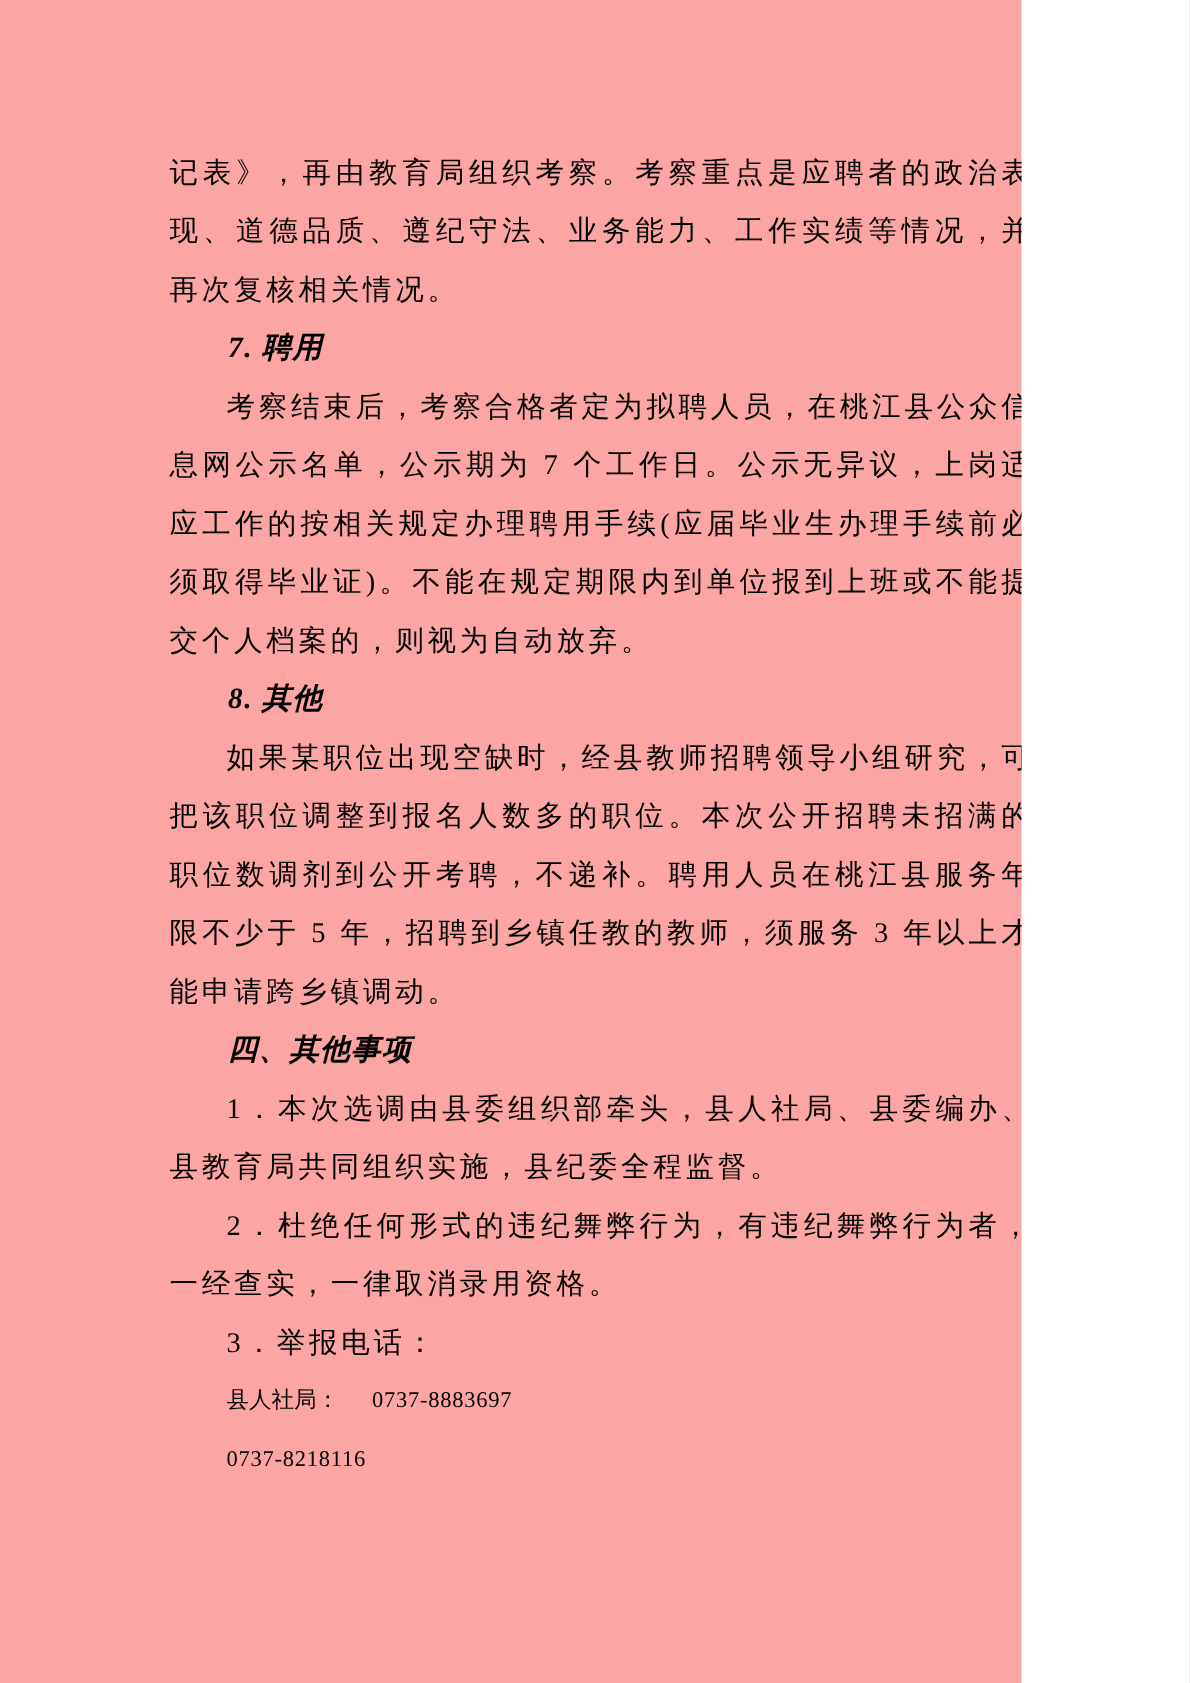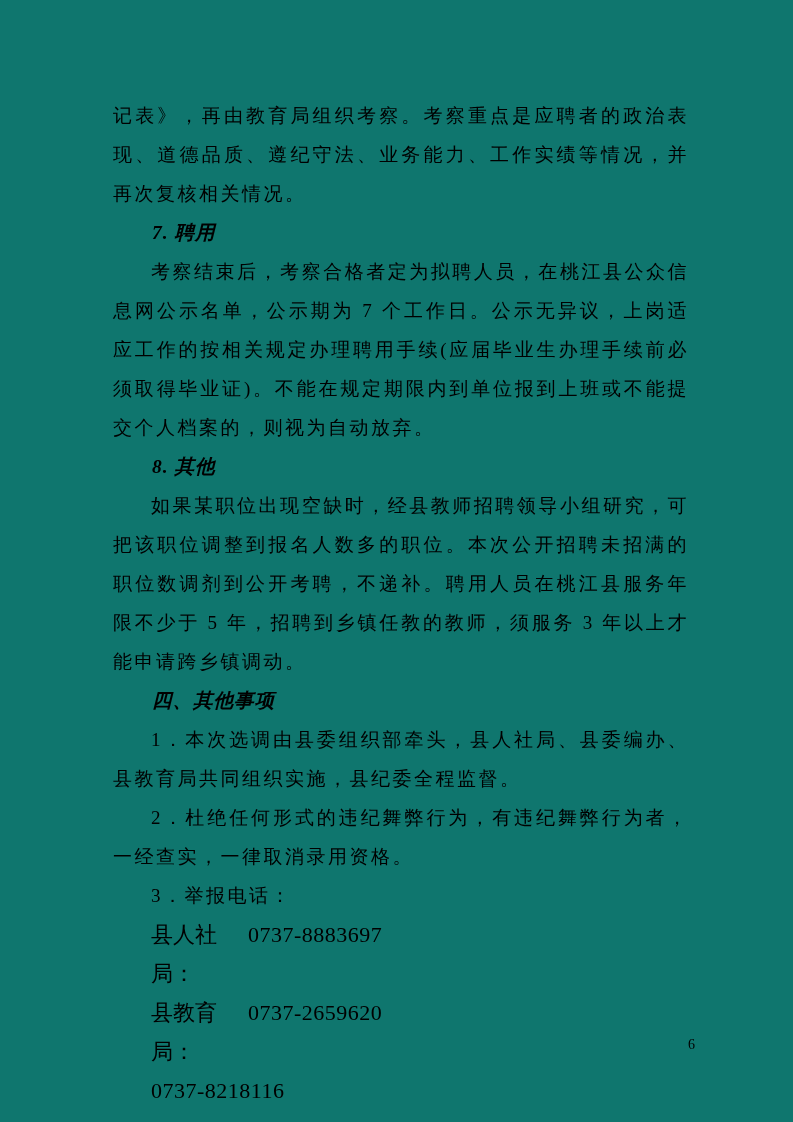--- a/index.html
+++ b/index.html
@@ -1,21 +1,21 @@
 <!DOCTYPE html>
 <html><head>
 <meta charset="utf-8">
 <style>
   * { box-sizing: border-box; }
   html, body { margin: 0; padding: 0; background: #ffffff; }
   .page {
     position: relative;
-    width: 793px;
+    width: 681px;
     height: 1122px;
-    background: #0f766e;
+    background: #fca5a5;
     overflow: hidden;
     font-family: "Liberation Serif", "DejaVu Serif", serif;
     color: #000000;
   }
   .content {
     position: absolute;
     left: 113px;
     top: 96px;
     width: 576px;
   }
@@ -34,21 +34,21 @@
     line-height: 39px;
     font-weight: 700;
     letter-spacing: 1px;
     text-indent: 2em;
     text-align: left;
     font-style: italic;
   }
   .phone-row {
     display: flex;
     padding-left: 38px;
-    font-size: 22px;
+    font-size: 15px;
     line-height: 39px;
     letter-spacing: 0;
   }
   .phone-label {
     width: 97px;
     flex: 0 0 auto;
     letter-spacing: 0;
   }
   .phone-number { letter-spacing: 0.5px; }
   .page-number {
@@ -82,24 +82,20 @@
 
     <p class="para indent">2．杜绝任何形式的违纪舞弊行为，有违纪舞弊行为者，一经查实，一律取消录用资格。</p>
 
     <p class="para indent">3．举报电话：</p>
 
     <div class="phone-row">
       <span class="phone-label">县人社局：</span>
       <span class="phone-number">0737-8883697</span>
     </div>
 
-    <div class="phone-row">
-      <span class="phone-label">县教育局：</span>
-      <span class="phone-number">0737-2659620</span>
-    </div>
 
     <div class="phone-row">
       <span class="phone-number">0737-8218116</span>
     </div>
 
   </div>
 
   <div class="page-number">6</div>
 </div>
 

